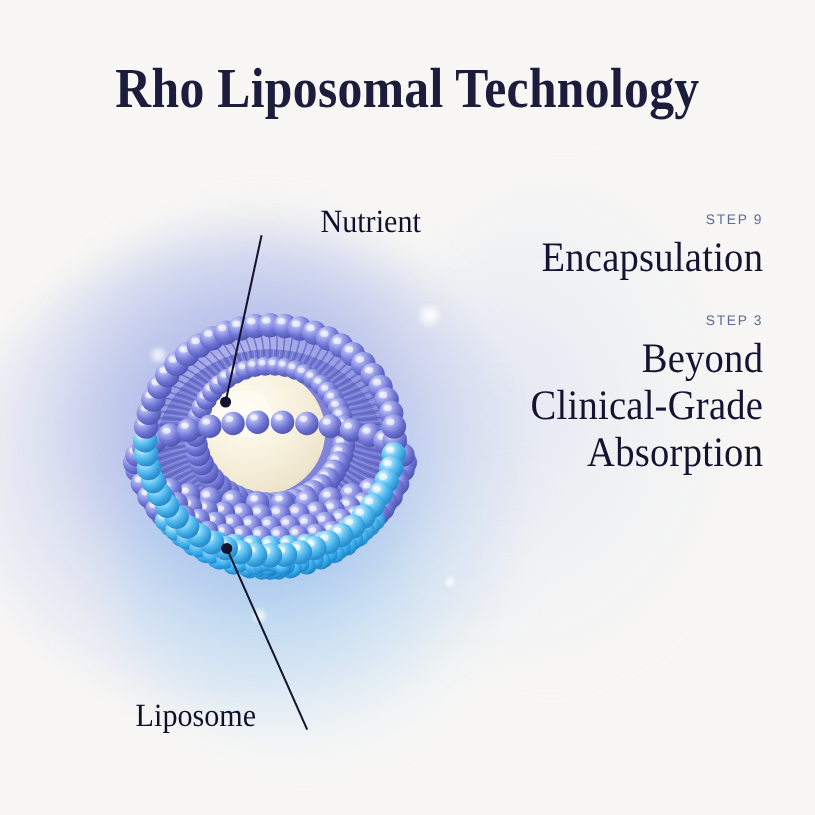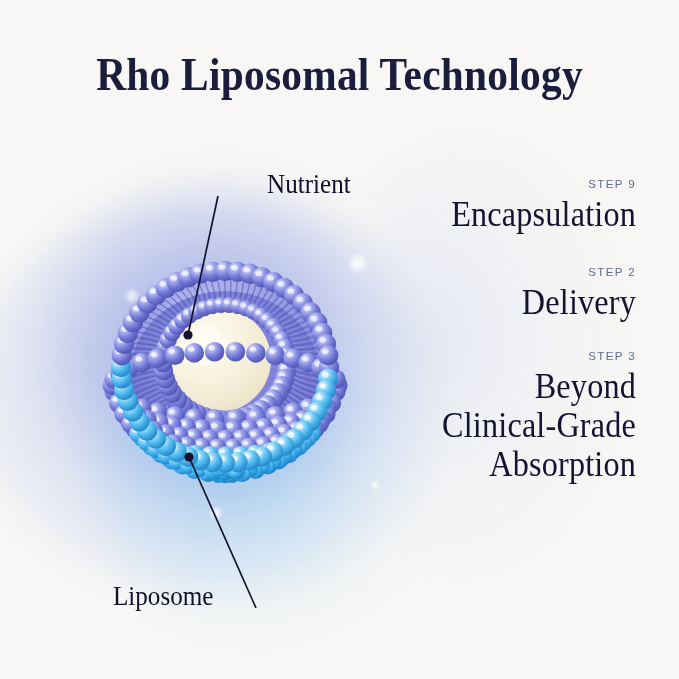--- a/index.html
+++ b/index.html
@@ -1028,26 +1028,20 @@
 
   <div id="steps">
 
     <div class="step" id="step1">
       <div class="step-kicker">STEP 9</div>
       <div class="step-title">
         <span class="ln">Encapsulation</span>
       </div>
     </div>
 
-    <div class="step" id="step2">
-      <div class="step-kicker">STEP 2</div>
-      <div class="step-title">
-        <span class="ln">Delivery</span>
-      </div>
-    </div>
 
     <div class="step" id="step3">
       <div class="step-kicker">STEP 3</div>
       <div class="step-title">
         <span class="ln">Beyond</span>
         <span class="ln">Clinical-Grade</span>
         <span class="ln">Absorption</span>
       </div>
     </div>
 

